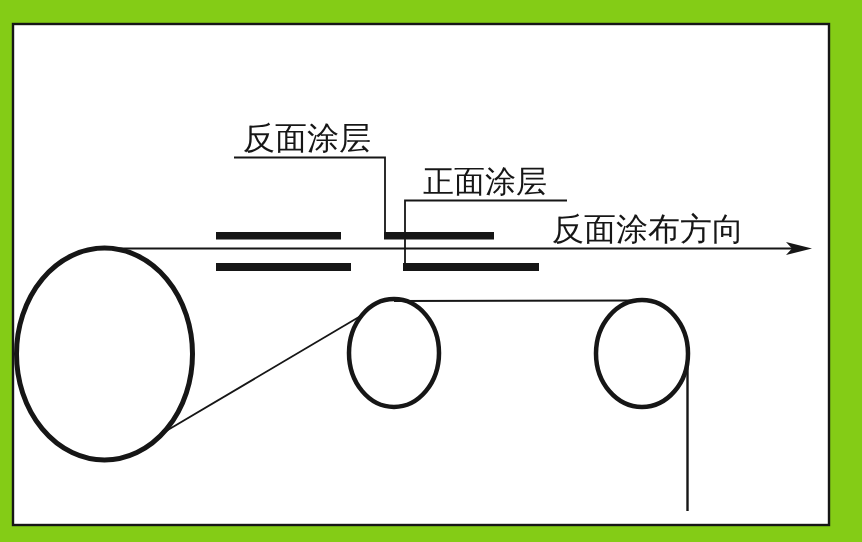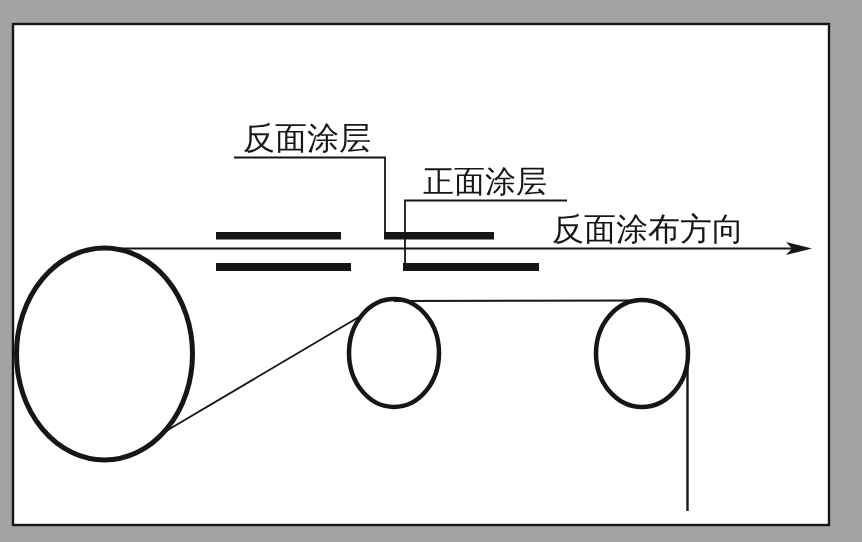--- a/index.html
+++ b/index.html
@@ -4,21 +4,21 @@
 <style>
   html, body {
     margin: 0;
     padding: 0;
     background: #ffffff;
   }
   .stage {
     position: relative;
     width: 862px;
     height: 542px;
-    background: #a3a3a3;
+    background: #84cc16;
     overflow: hidden;
   }
   svg {
     display: block;
   }
   .diagram-label {
     font-family: "Liberation Serif", "DejaVu Serif", serif;
     fill: #161616;
   }
 </style>

